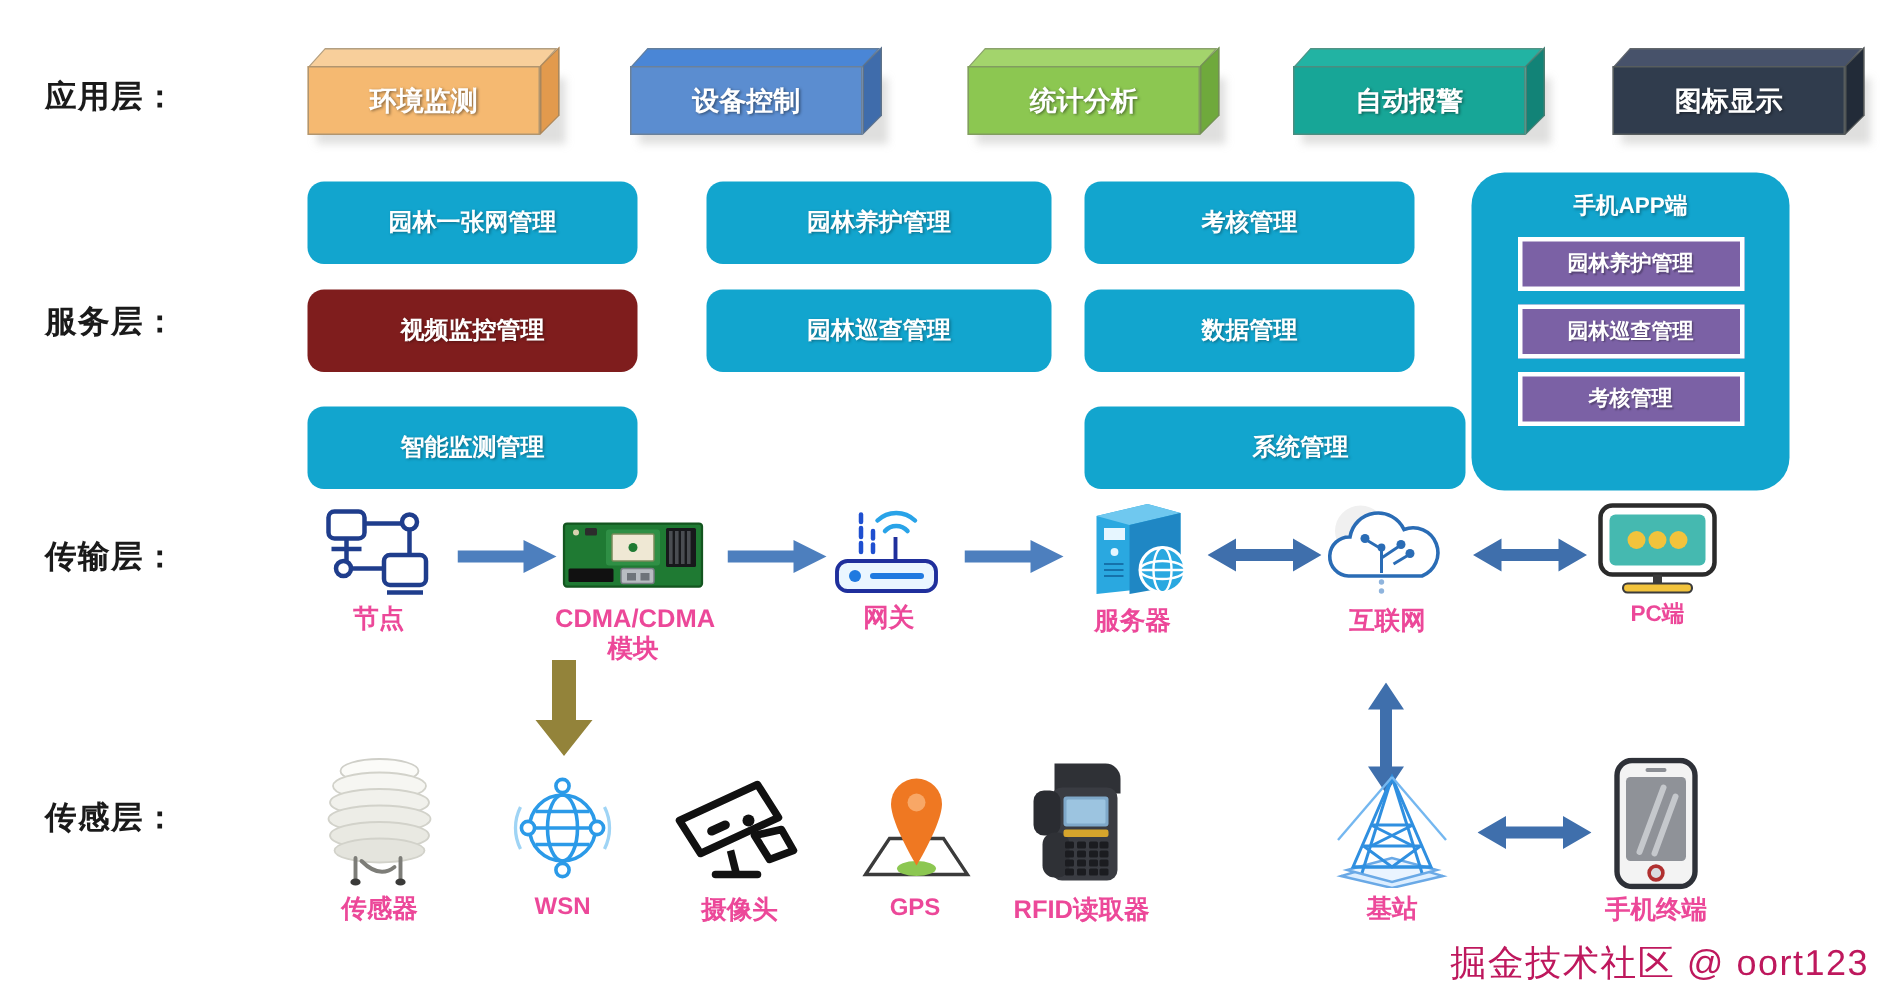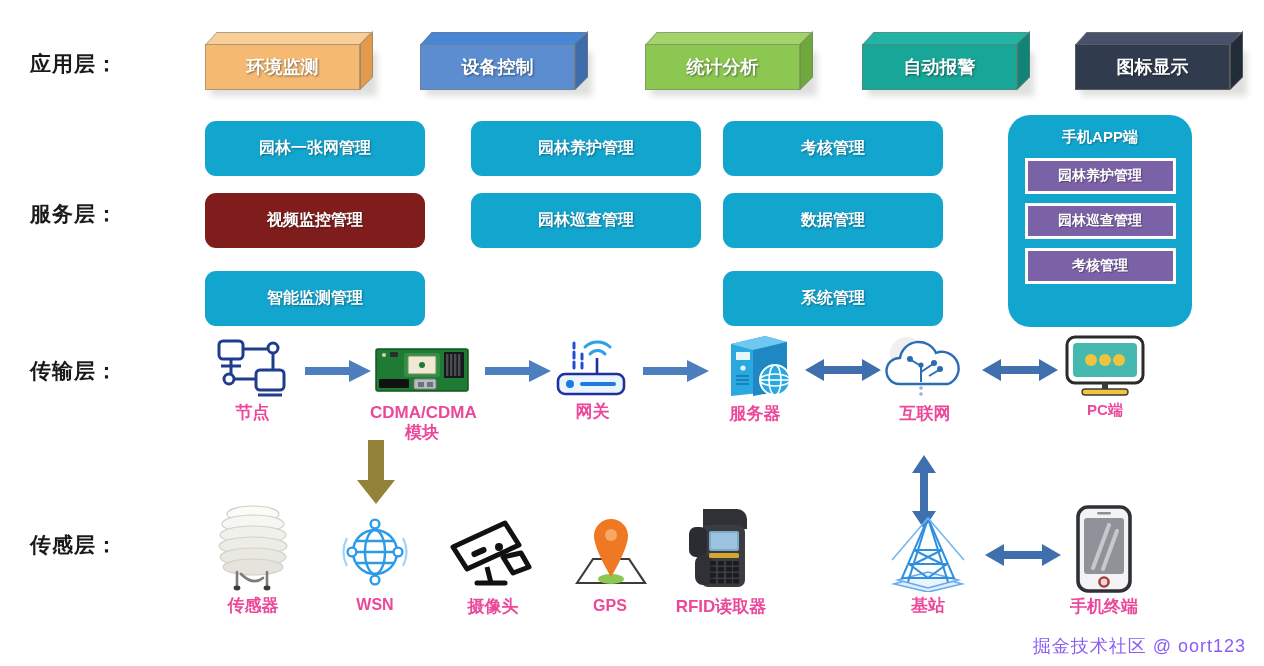--- a/index.html
+++ b/index.html
@@ -84,21 +84,21 @@
     font-size:17px;font-weight:bold;color:#ec4899;
     margin-top:4px;line-height:1.15;white-space:nowrap;
   }
   .node .cap.two{white-space:normal;}
 
   
   .arrow{position:absolute;}
 
   .wm{
     position:absolute;right:18px;bottom:8px;
-    font-size:18px;color:#8b5cf6;white-space:nowrap;
+    font-size:24px;color:#be185d;white-space:nowrap;
     letter-spacing:1px;
   }
 </style>
 </head>
 <body>
 
 <div class="stage">
 
   <div class="layer-label" style="left:30px;top:50px;">应用层：</div>
   <div class="layer-label" style="left:30px;top:200px;">服务层：</div>
@@ -142,23 +142,23 @@
 
   <div class="svcbox" style="left:205px;top:121px;background:#12a5ce;">园林一张网管理</div>
   <div class="svcbox" style="left:205px;top:193px;background:#7f1d1d;">视频监控管理</div>
   <div class="svcbox" style="left:205px;top:271px;background:#12a5ce;">智能监测管理</div>
 
   <div class="svcbox wide" style="left:471px;top:121px;background:#12a5ce;">园林养护管理</div>
   <div class="svcbox wide" style="left:471px;top:193px;background:#12a5ce;">园林巡查管理</div>
 
   <div class="svcbox" style="left:723px;top:121px;background:#12a5ce;">考核管理</div>
   <div class="svcbox" style="left:723px;top:193px;background:#12a5ce;">数据管理</div>
-  <div class="svcbox" style="left:723px;top:271px;background:#12a5ce;">系统管理</div>
-
-  <div class="apppanel" style="left:981px;top:115px;width:184px;height:212px;background:#12a5ce;margin-left:27px;">
+  <div class="svcbox" style="left:723px;top:271px;background:#12a5ce;padding-left:34px;">系统管理</div>
+
+  <div class="apppanel" style="left:981px;top:115px;width:212px;height:212px;background:#12a5ce;">
     <div class="ptitle">手机APP端</div>
     <div class="appitem" style="background:#7b61a5;">园林养护管理</div>
     <div class="appitem" style="background:#7b61a5;">园林巡查管理</div>
     <div class="appitem" style="background:#7b61a5;">考核管理</div>
   </div>
 
   <div class="node" style="left:200px;top:335px;width:105px;">
     <div class="ico" style="height:64px;">
       <svg width="78" height="62" viewBox="0 0 78 62">
         <g fill="none" stroke="#1f3d8c" stroke-width="3">

